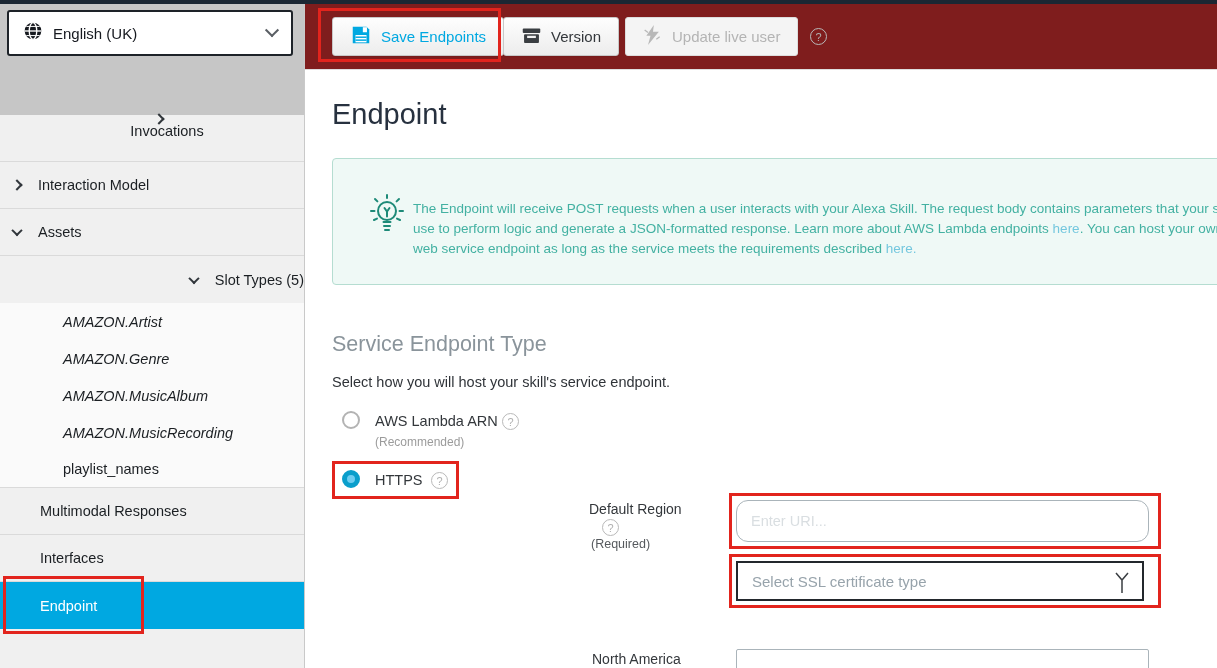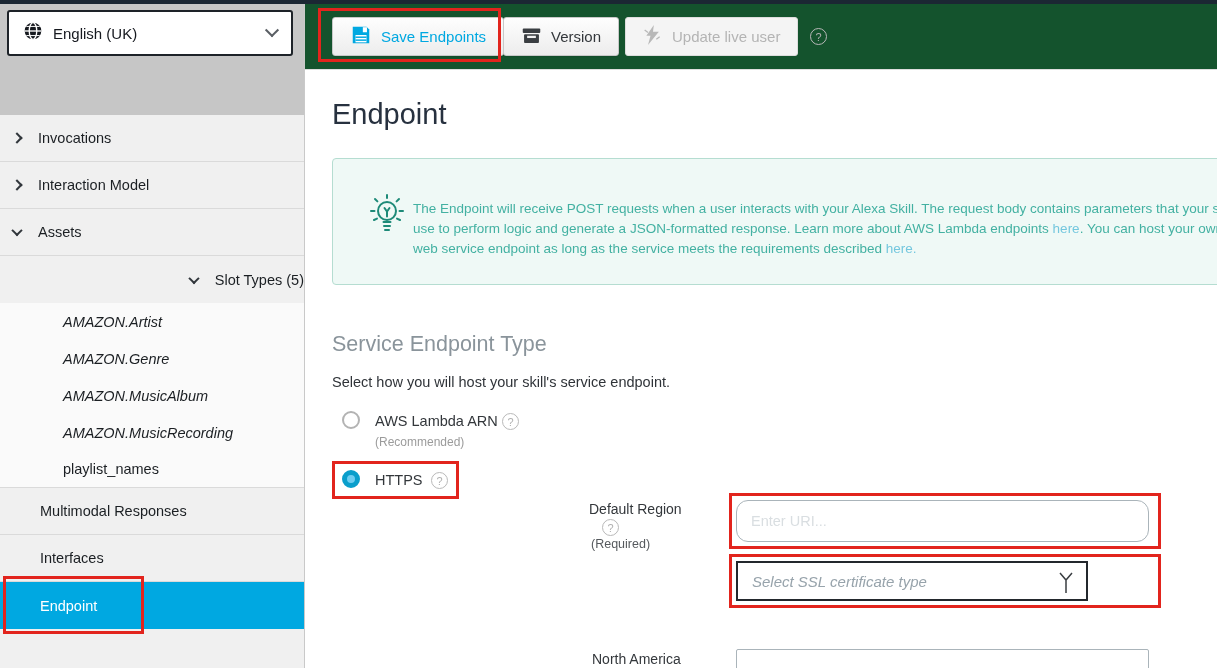--- a/index.html
+++ b/index.html
@@ -24,21 +24,21 @@
   .sub-item.it { font-style:italic; }
   .plain-item { position:absolute; left:0; width:100%; height:47px; background:#f0f0f0; border-bottom:1px solid #dadada; display:flex; align-items:center; padding-left:40px; font-size:14.5px; color:#1b1f23; cursor:pointer; }
   .plain-item.selected { background:#00a8e1; color:#fff; border-bottom:none; }
 
   .chev { display:inline-block; width:8px; height:8px; border-right:2px solid #31363b; border-bottom:2px solid #31363b; flex:none; }
   .chev-right { transform:rotate(-45deg); }
   .chev-down  { transform:rotate(45deg) translate(-1px,-1px); }
   .chev-big { width:10px; height:10px; border-color:#5a5f64; transform:rotate(45deg) translate(-2px,-2px); }
 
   
-  .toolbar { position:absolute; left:305px; top:4px; right:0; height:66px; background:#14532d; border-bottom:1px solid #dedede; }
+  .toolbar { position:absolute; left:305px; top:4px; right:0; height:66px; background:#7f1d1d; border-bottom:1px solid #dedede; }
   .btn { position:absolute; top:13px; height:39px; border:1px solid #c8c8c8; border-radius:3px; background:linear-gradient(#fefefe,#ececec); display:flex; align-items:center; gap:9px; padding:0 17px; font-size:15px; cursor:pointer; box-shadow:0 1px 1px rgba(0,0,0,.07); white-space:nowrap; }
   .btn-save { left:27px; color:#00a8e1; }
   .btn-version { left:198px; color:#33373b; }
   .btn-disabled { left:320px; color:#b4b4b4; background:#f4f4f4; border-color:#ddd; box-shadow:none; cursor:default; }
 
   .help-circle { display:inline-flex; width:17px; height:17px; border:1px solid #b9b9b9; border-radius:50%; color:#b0b0b0; font-size:11px; align-items:center; justify-content:center; flex:none; background:transparent; }
   .help-abs { position:absolute; }
 
   
   .content { position:absolute; left:305px; top:70px; width:912px; height:598px; background:#fff; }
@@ -53,21 +53,21 @@
 
   .radio { position:absolute; width:18px; height:18px; border-radius:50%; background:#fff; border:2px solid #b3b3b3; }
   .radio.checked { border:5px solid #0a9ecb; background:#6fcdf1; }
   .radio-label { position:absolute; font-size:14.5px; color:#33373b; }
   .radio-note { position:absolute; left:70px; top:365px; font-size:12px; color:#9b9b9b; }
 
   .form-label { position:absolute; font-size:14px; color:#33373b; }
   .required-note { position:absolute; left:286px; top:467px; font-size:12.5px; color:#55595d; }
   .uri-input { position:absolute; left:431px; top:430px; width:413px; height:42px; border:1px solid #aab4ba; border-radius:12px; padding:0 14px; font-size:14.5px; color:#333; background:#fff; outline:none; font-family:"Liberation Sans",sans-serif; }
   .uri-input::placeholder { color:#d9dee1; }
-  .ssl-select { position:absolute; left:431px; top:491px; width:352px; height:40px; border:2px solid #23282d; background:#fff; display:flex; align-items:center; padding:0 14px; font-size:15px; color:#97a3ab; cursor:pointer;font-style:italic; }
+  .ssl-select { position:absolute; left:431px; top:491px; width:408px; height:40px; border:2px solid #23282d; background:#fff; display:flex; align-items:center; padding:0 14px; font-size:15px; color:#97a3ab; cursor:pointer; }
   .ssl-select .arrow { position:absolute; right:12px; top:8px; }
   .na-input { position:absolute; left:431px; top:579px; width:413px; height:42px; border:1px solid #aab4ba; border-radius:2px; background:#fff; outline:none; padding:0 14px; font-size:14.5px; font-family:"Liberation Sans",sans-serif; }
 
   .red-box { position:absolute; border:3px solid #e2241d; background:transparent; pointer-events:none; z-index:5; }
   .rb-save { left:13px; top:4px; width:183px; height:54px; }
   .rb-endpoint { left:3px; top:572px; width:141px; height:58px; }
   .rb-https { left:27px; top:391px; width:127px; height:38px; }
   .rb-uri { left:424px; top:423px; width:432px; height:56px; }
   .rb-ssl { left:424px; top:484px; width:432px; height:54px; }
 </style>
@@ -89,21 +89,21 @@
             <line x1="4" y1="6.5" x2="20" y2="6.5" stroke="#fff" stroke-width="1.2"></line>
             <line x1="4" y1="17.5" x2="20" y2="17.5" stroke="#fff" stroke-width="1.2"></line>
           </svg>
       </span>
       <span class="label">English (UK)</span>
       <span class="chev chev-big"></span>
     </div>
 
     <div class="side-header custom-hdr">CUSTOM</div>
 
-    <div class="nav-item" style="top:111px;">
+    <div class="nav-item" style="top:111px;flex-direction:column;">
       <span class="chev chev-right"></span>
       <span class="txt">Invocations</span>
     </div>
     <div class="nav-item" style="top:158px;">
       <span class="chev chev-right"></span>
       <span class="txt">Interaction Model</span>
     </div>
     <div class="nav-item" style="top:205px;">
       <span class="chev chev-down"></span>
       <span class="txt">Assets</span>

